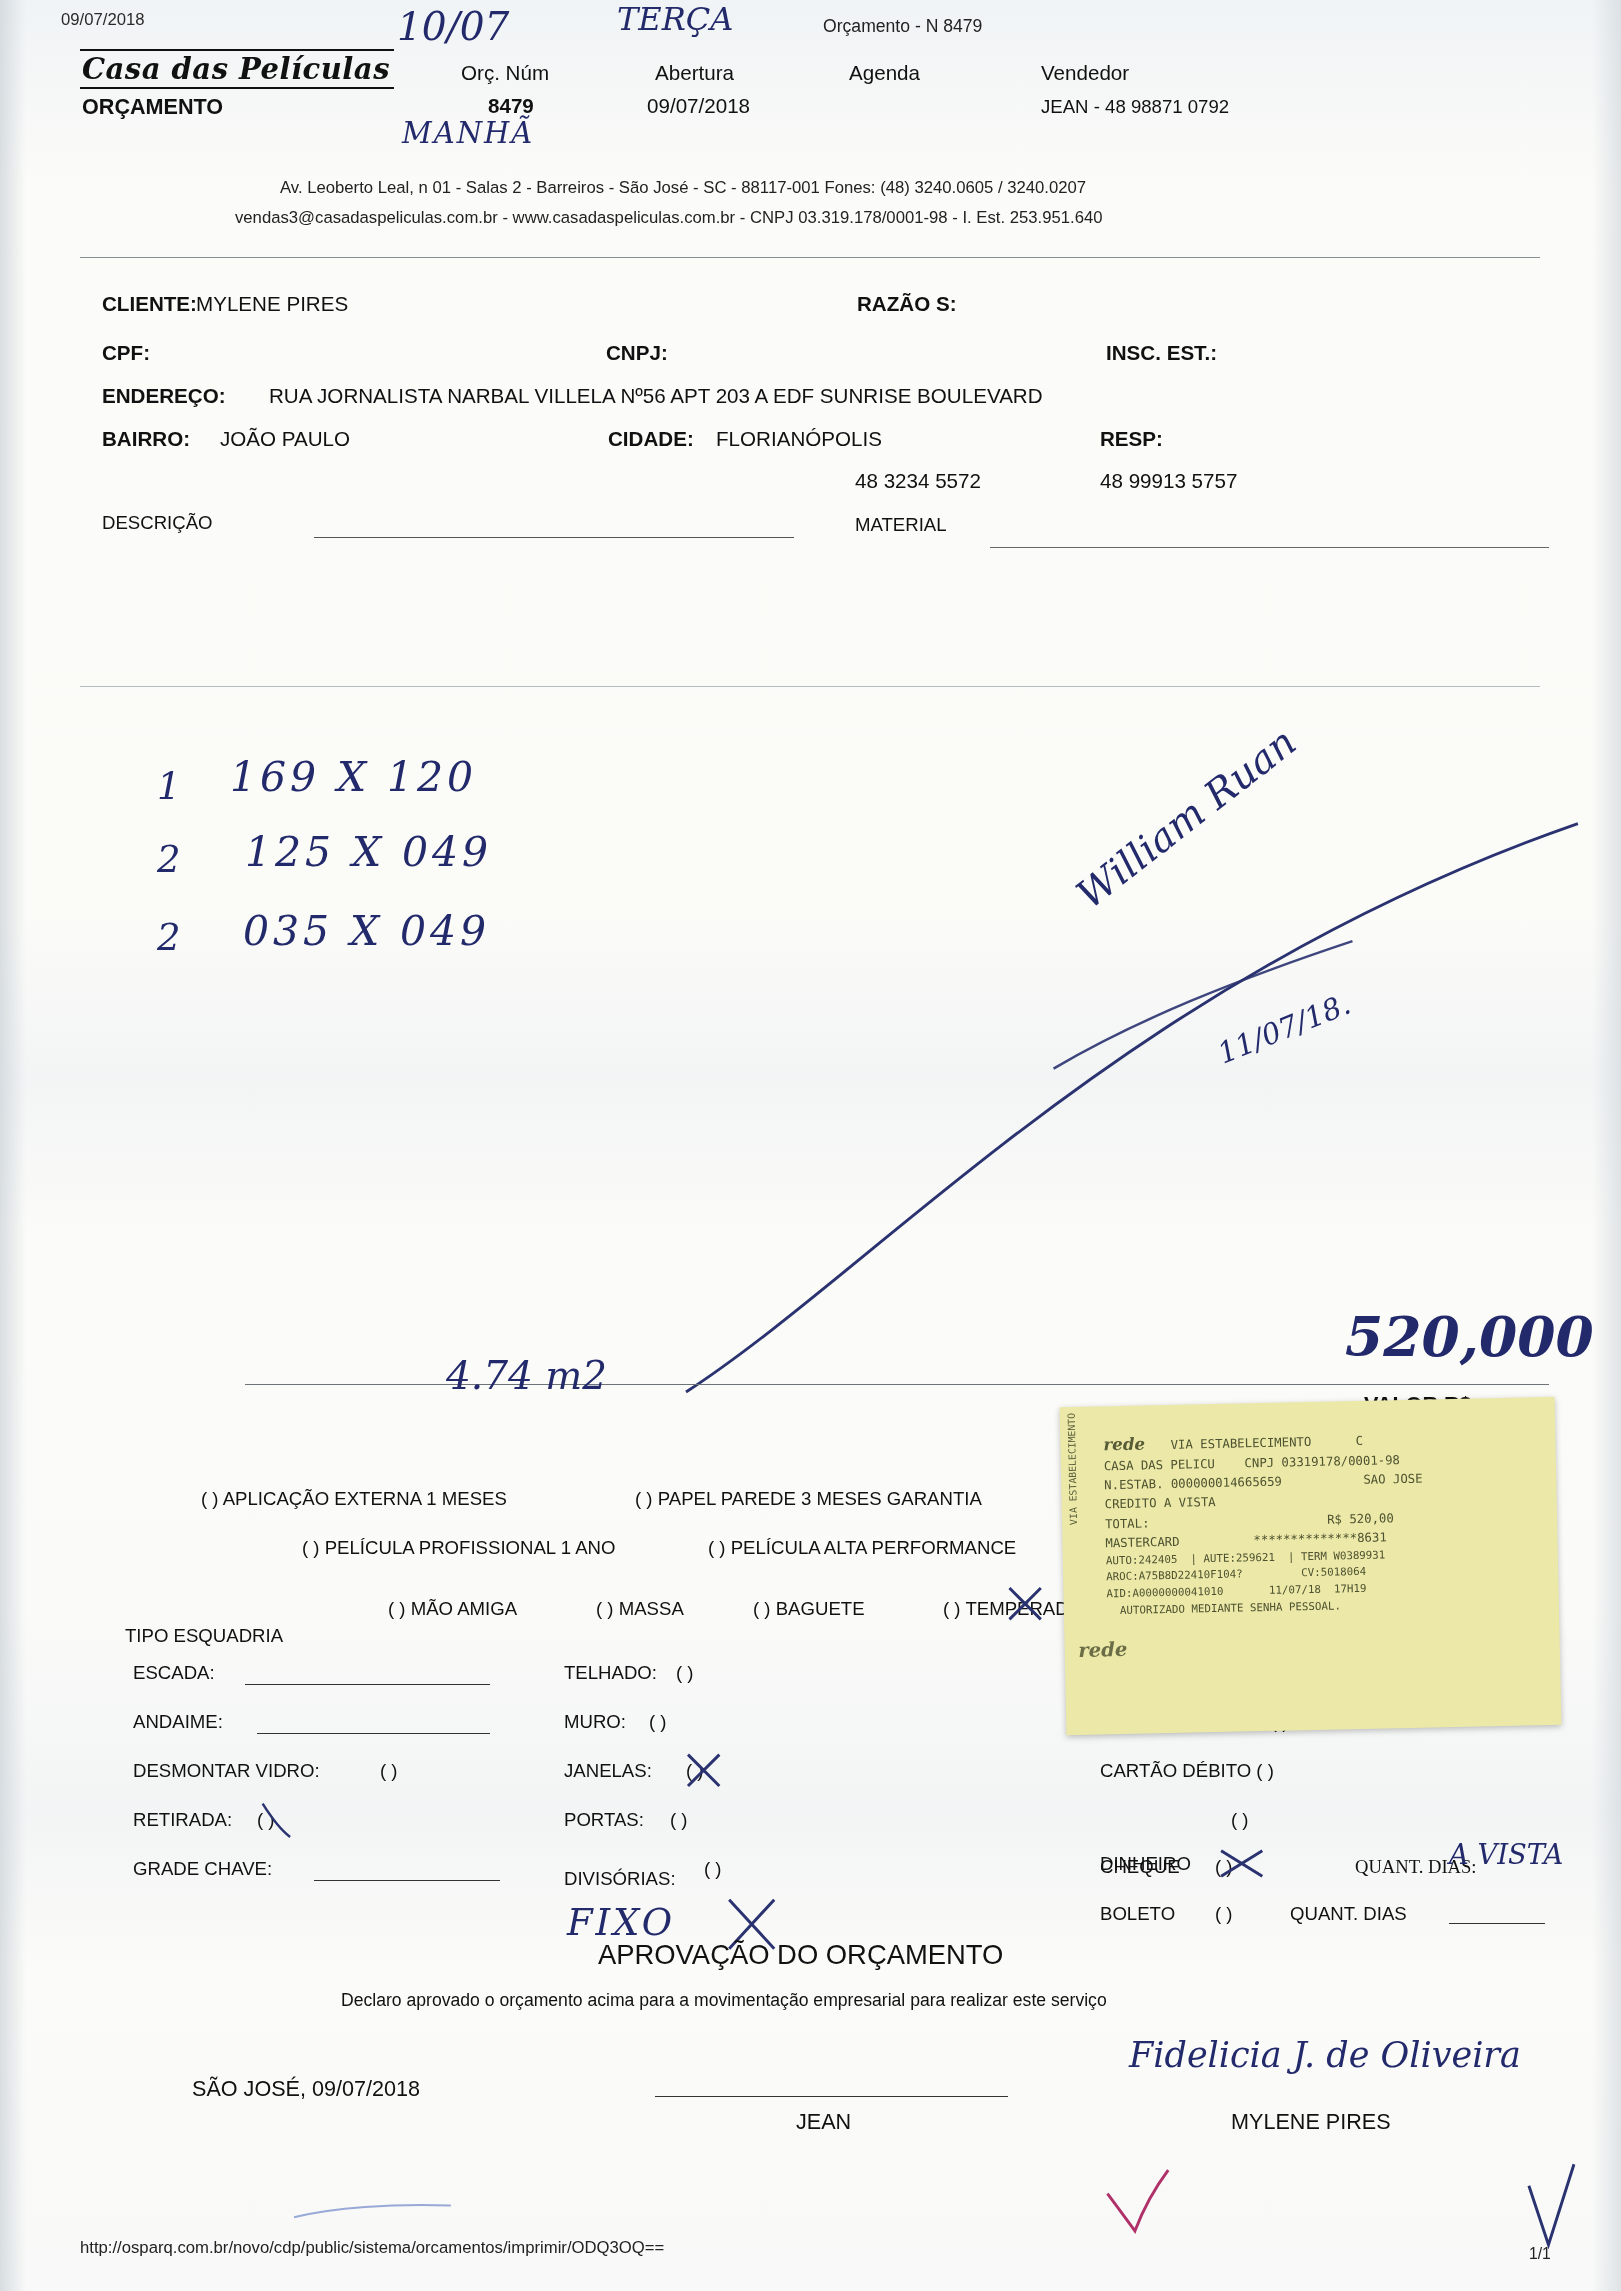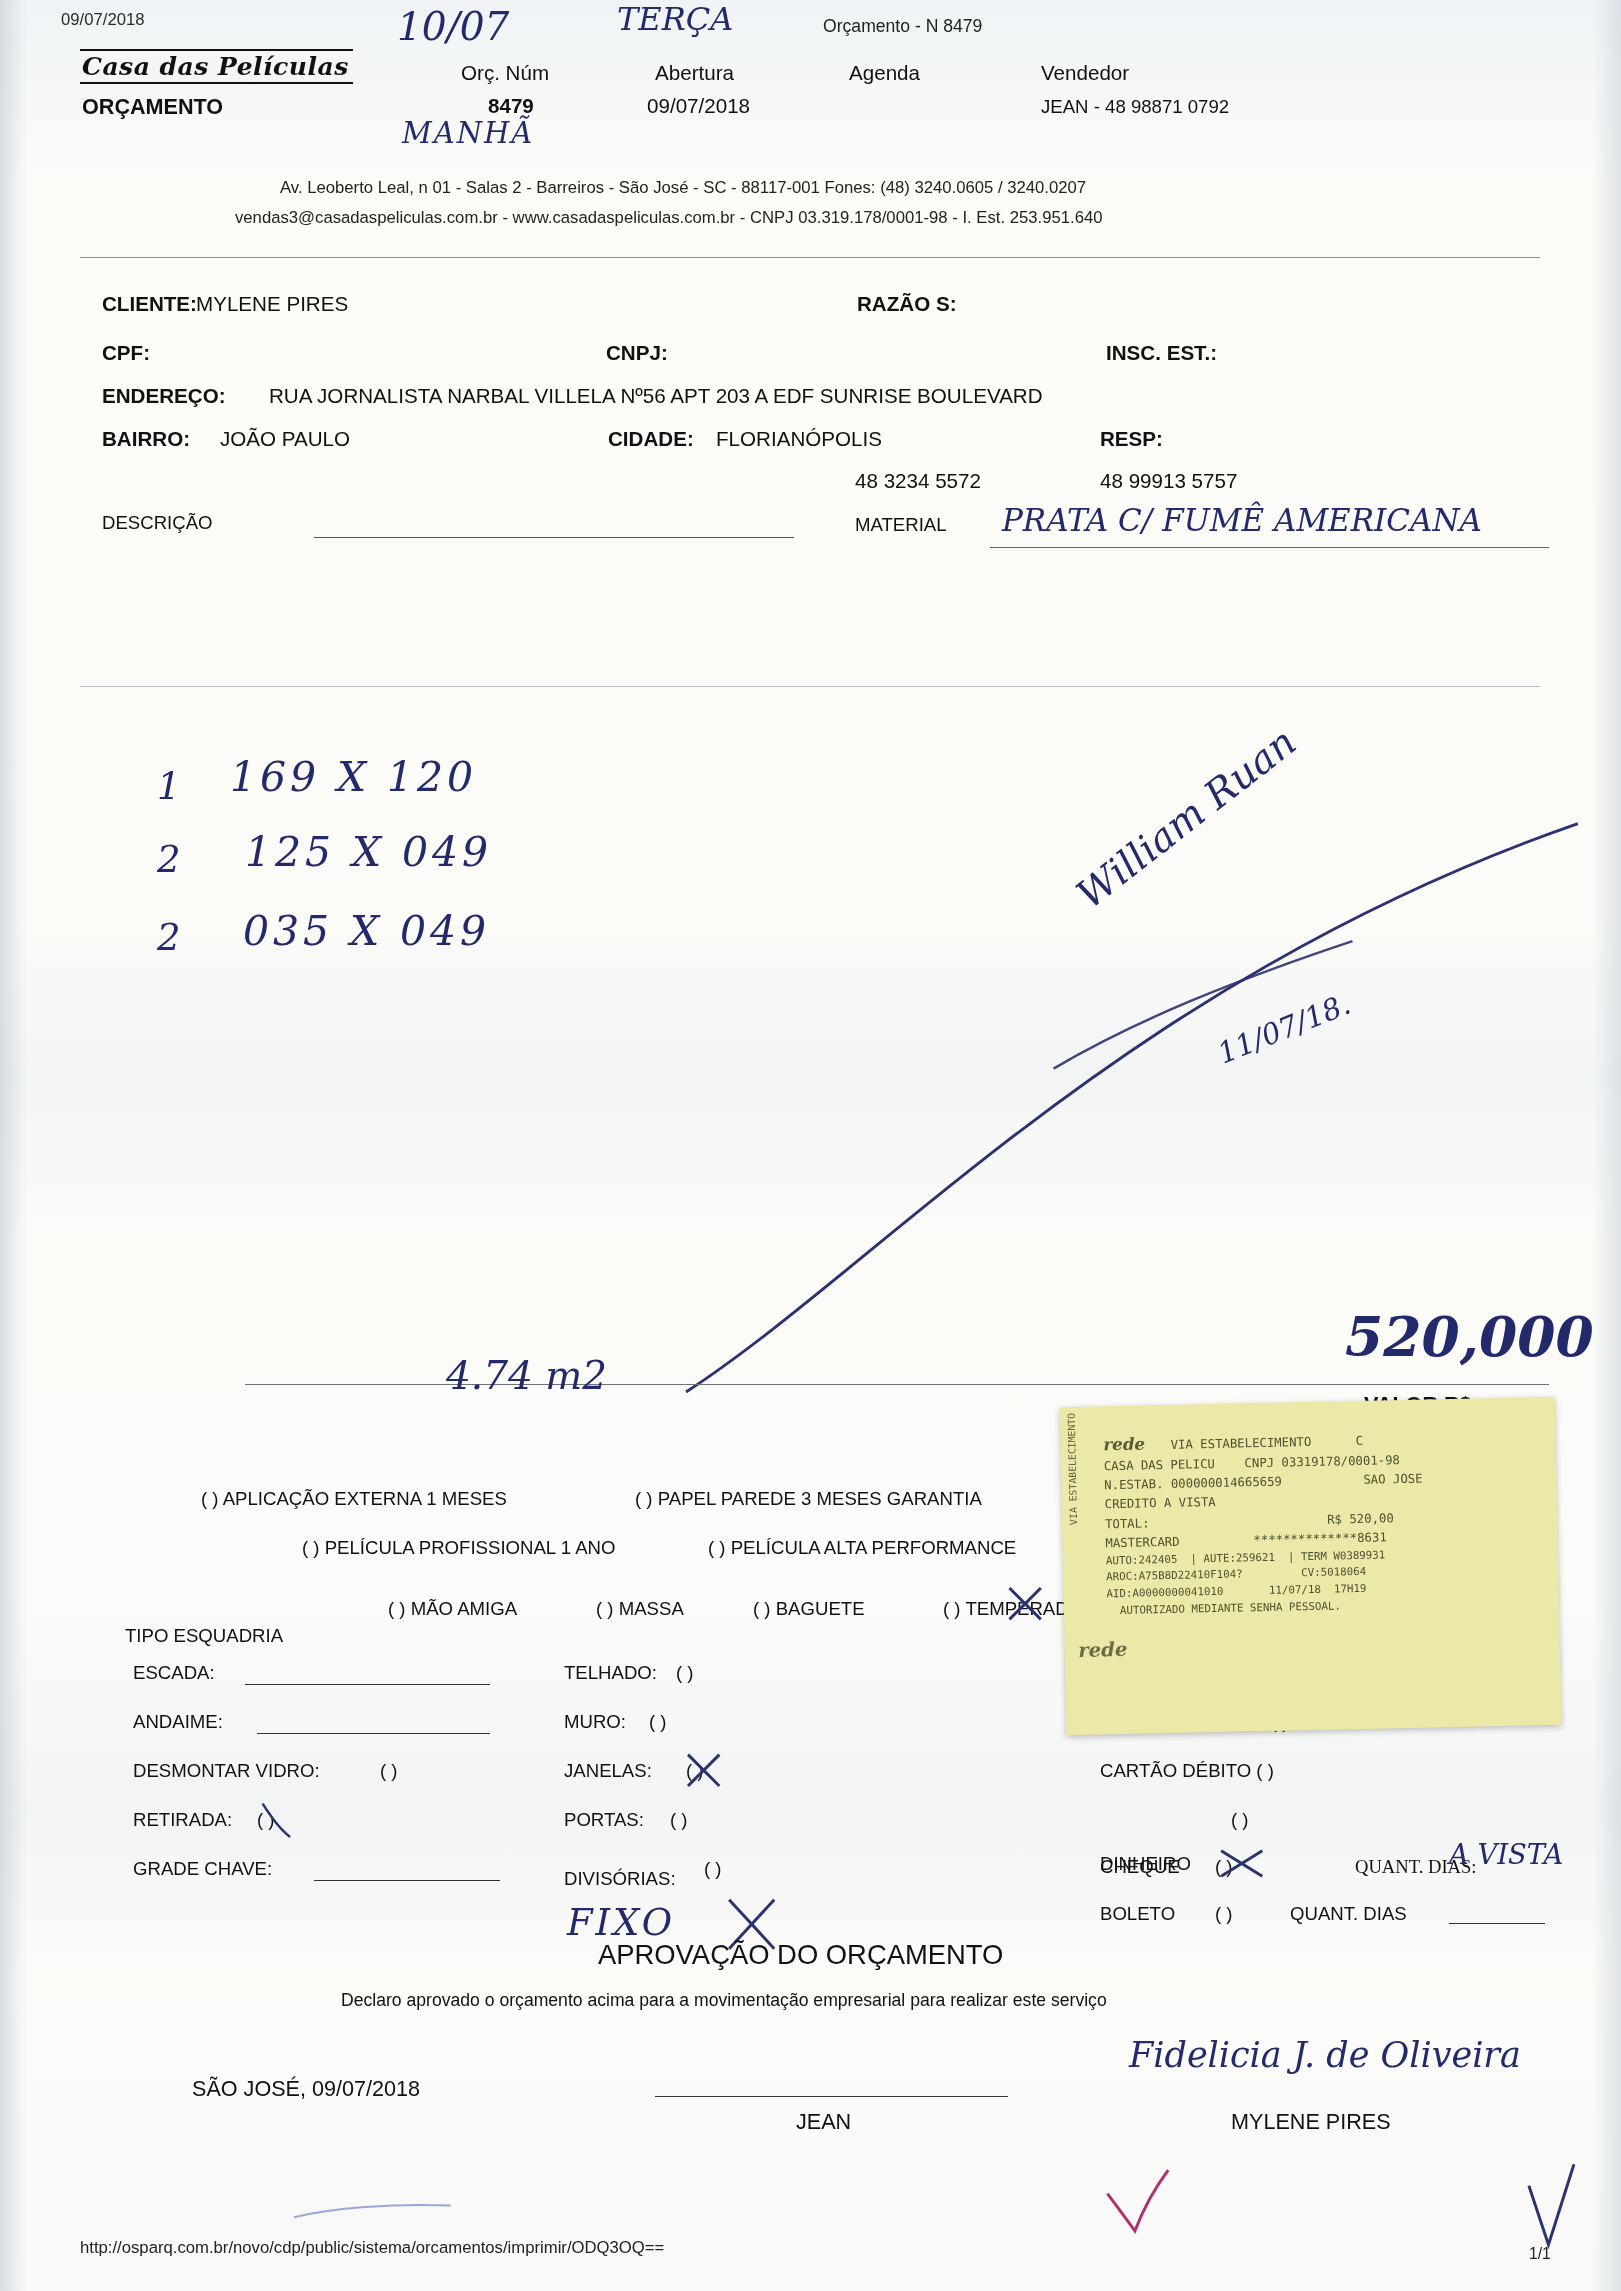--- a/index.html
+++ b/index.html
@@ -46,21 +46,21 @@
   }
   .hdr-orc-title {
     position: absolute; left: 823px; top: 15.7px;
     font-size: 17.6px; color: #222;
   }
   .brand {
     position: absolute; left: 80px; top: 49px;
     font-family: "DejaVu Serif", serif;
     font-style: italic;
     font-weight: bold;
-    font-size: 25px;
+    font-size: 29px;
     letter-spacing: 0.5px;
     color: #111;
     border-top: 2px solid #111;
     border-bottom: 2px solid #111;
     padding: 1px 3.9px 1px 2px;
   }
   .brand-sub {
     position: absolute; left: 82px; top: 94px;
     font-size: 21.6px; font-weight: bold; color: #111;
   }
@@ -213,21 +213,20 @@
   <div class="f-label" style="left:1100px; top:427px;">RESP:</div>
   <div class="f-value" style="left:1188px; top:427px;"></div>
 
   <div class="f-value" style="left:855px; top:469px;">48 3234 5572</div>
   <div class="f-value" style="left:1100px; top:469px;">48 99913 5757</div>
 
   <div class="sect-label" style="left:102px; top:512px;">DESCRIÇÃO</div>
   <div class="hline" style="left:314px; top:537px; width:480px; background:#555;"></div>
 
   <div class="sect-label" style="left:855px; top:514px;">MATERIAL</div>
-  <div class="hand" style="left:1002px; top:502px; font-size:31px;">PRATA C/ FUMÊ AMERICANA</div>
   <div class="hline" style="left:990px; top:547px; width:559px; background:#666;"></div>
 
   <div class="hline" style="left:80px; top:686px; width:1460px; background:#b6bcc0;"></div>
 
   <div class="hand" style="left:157px; top:765px; font-size:37px;">1</div>
   <div class="hand" style="left:230px; top:753px; font-size:41px; letter-spacing:3.9px;">169 X 120</div>
 
   <div class="hand" style="left:157px; top:838px; font-size:37px;">2</div>
   <div class="hand" style="left:245px; top:828px; font-size:41px; letter-spacing:3.9px;">125 X 049</div>
 

